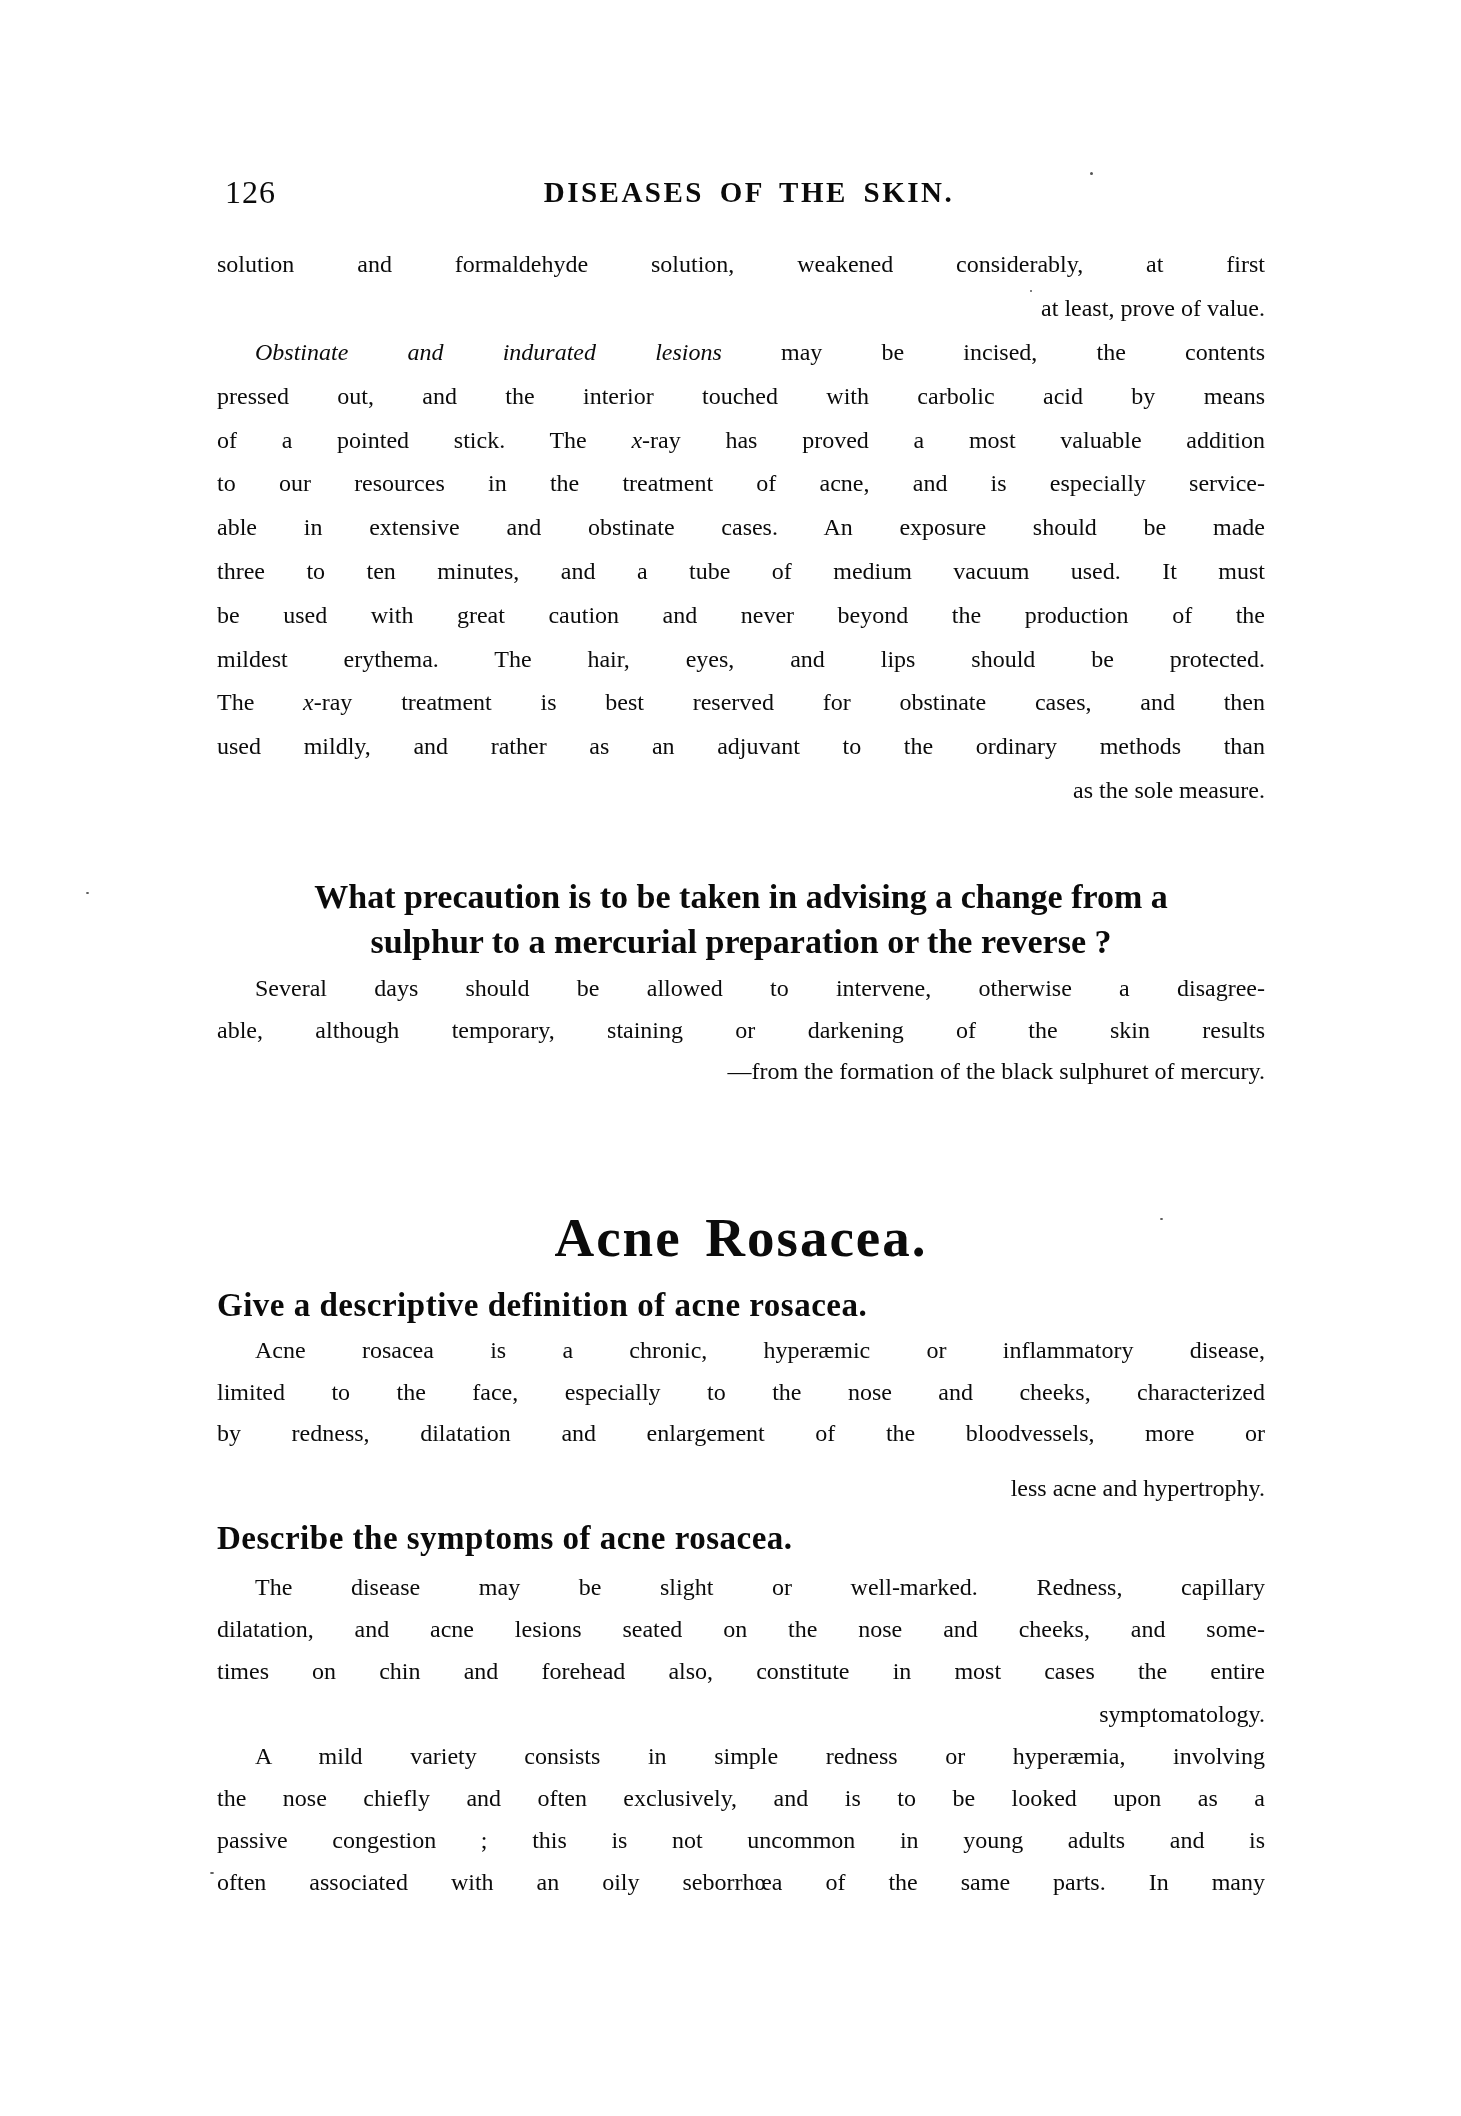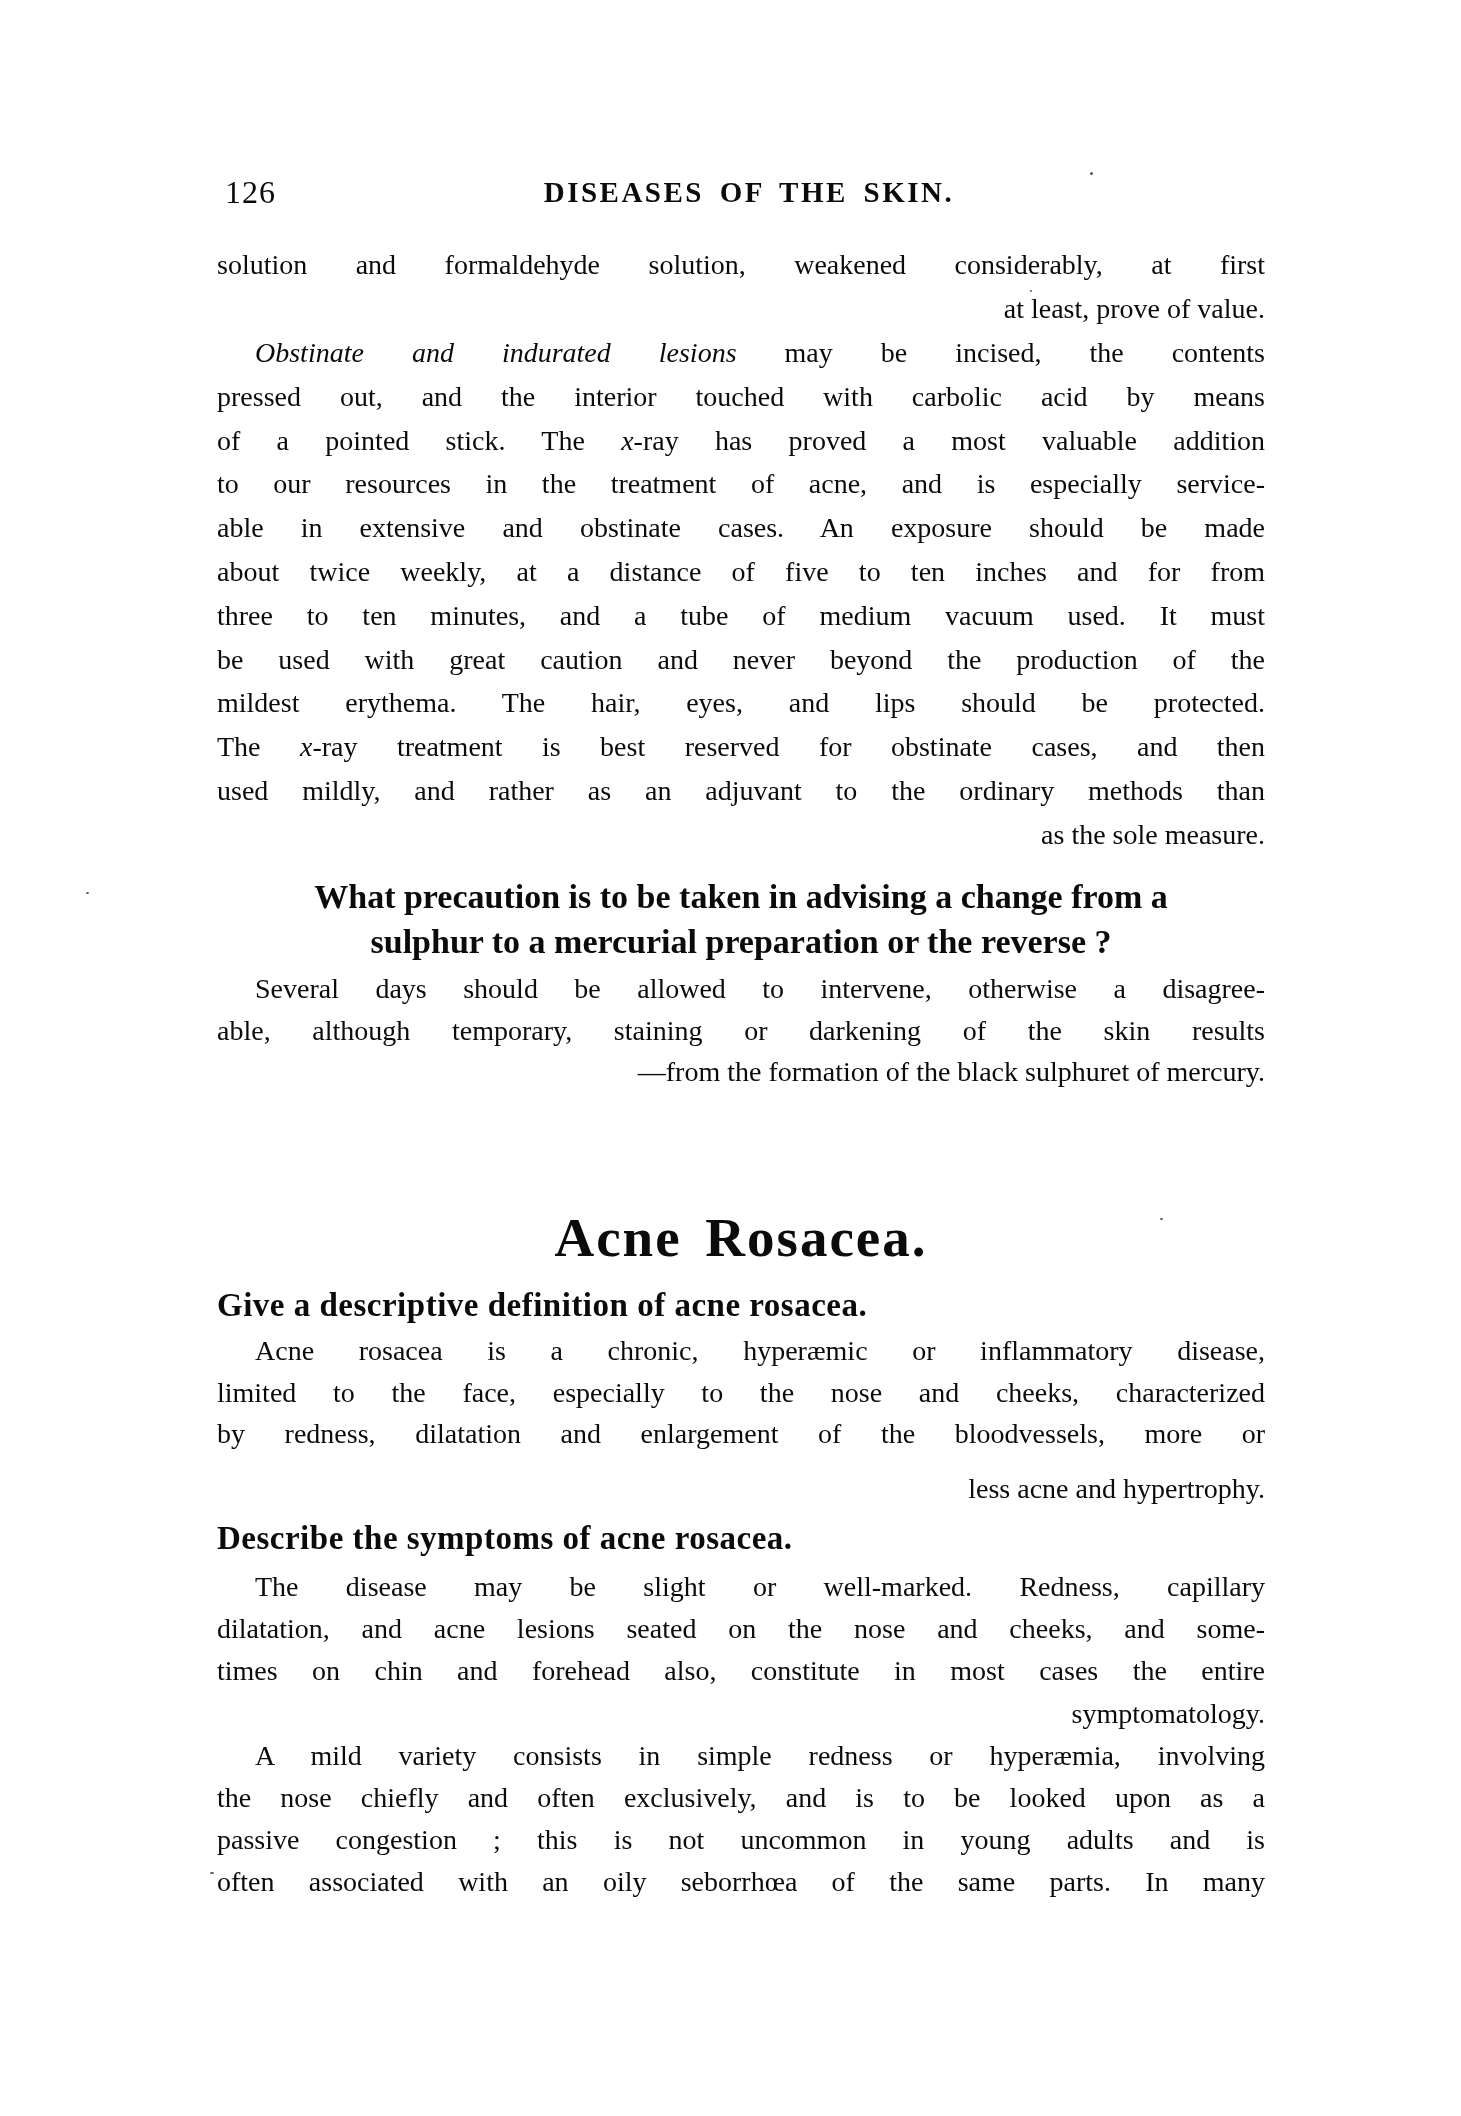--- a/index.html
+++ b/index.html
@@ -22,21 +22,21 @@
   }
   .runtitle{
     display:block;text-align:center;
     font-size:29px;letter-spacing:2.5px;word-spacing:6px;
     font-weight:600;
   }
   
   .block{position:absolute;left:217px;width:1048px;}
   .line{
     display:block;
-    font-size:28px;
+    font-size:24px;
     white-space:nowrap;
   }
   .line.j{ text-align:justify; text-align-last:justify; white-space:normal; }
   .line.l{ text-align:right; white-space:normal; }
   .line.ind{ text-indent:38px; }
   .it{ font-style:italic; }
   .heading-center .line{
     font-weight:bold;text-align:center;text-align-last:center;
     font-size:34px;white-space:normal;
   }
@@ -65,21 +65,20 @@
       <div class="block paragraph" style="top: 243px;">
         <div class="line j" style="line-height: 43.8px;"><span>solution and formaldehyde solution, weakened considerably, at first</span></div>
         <div class="line l" style="line-height: 43.8px;"><span>at least, prove of value.</span></div>
       </div>
       <div class="block paragraph" style="top: 331px;">
         <div class="line j ind" style="line-height: 43.8px;"><span class="it">Obstinate and indurated lesions</span><span> may be incised, the contents</span></div>
         <div class="line j" style="line-height: 43.8px;"><span>pressed out, and the interior touched with carbolic acid by means</span></div>
         <div class="line j" style="line-height: 43.8px;"><span>of a pointed stick.  The </span><span class="it">x</span><span>-ray has proved a most valuable addition</span></div>
         <div class="line j" style="line-height: 43.8px;"><span>to our resources in the treatment of acne, and is especially service-</span></div>
         <div class="line j" style="line-height: 43.8px;"><span>able in extensive and obstinate cases.  An exposure should be made</span></div>
-        <div class="line j" style="line-height: 43.8px;"><span>about twice weekly, at a distance of five to ten inches and for from</span></div>
         <div class="line j" style="line-height: 43.8px;"><span>three to ten minutes, and a tube of medium vacuum used.  It must</span></div>
         <div class="line j" style="line-height: 43.8px;"><span>be used with great caution and never beyond the production of the</span></div>
         <div class="line j" style="line-height: 43.8px;"><span>mildest erythema.  The hair, eyes, and lips should be protected.</span></div>
         <div class="line j" style="line-height: 43.8px;"><span>The </span><span class="it">x</span><span>-ray treatment is best reserved for obstinate cases, and then</span></div>
         <div class="line j" style="line-height: 43.8px;"><span>used mildly, and rather as an adjuvant to the ordinary methods than</span></div>
         <div class="line l" style="line-height: 43.8px;"><span>as the sole measure.</span></div>
       </div>
       <div class="block heading-center" style="top: 874px;">
         <div class="line" style="line-height: 45px;"><span>What precaution is to be taken in advising a change from a</span></div>
         <div class="line" style="line-height: 45px;"><span>sulphur to a mercurial preparation or the reverse ?</span></div>

